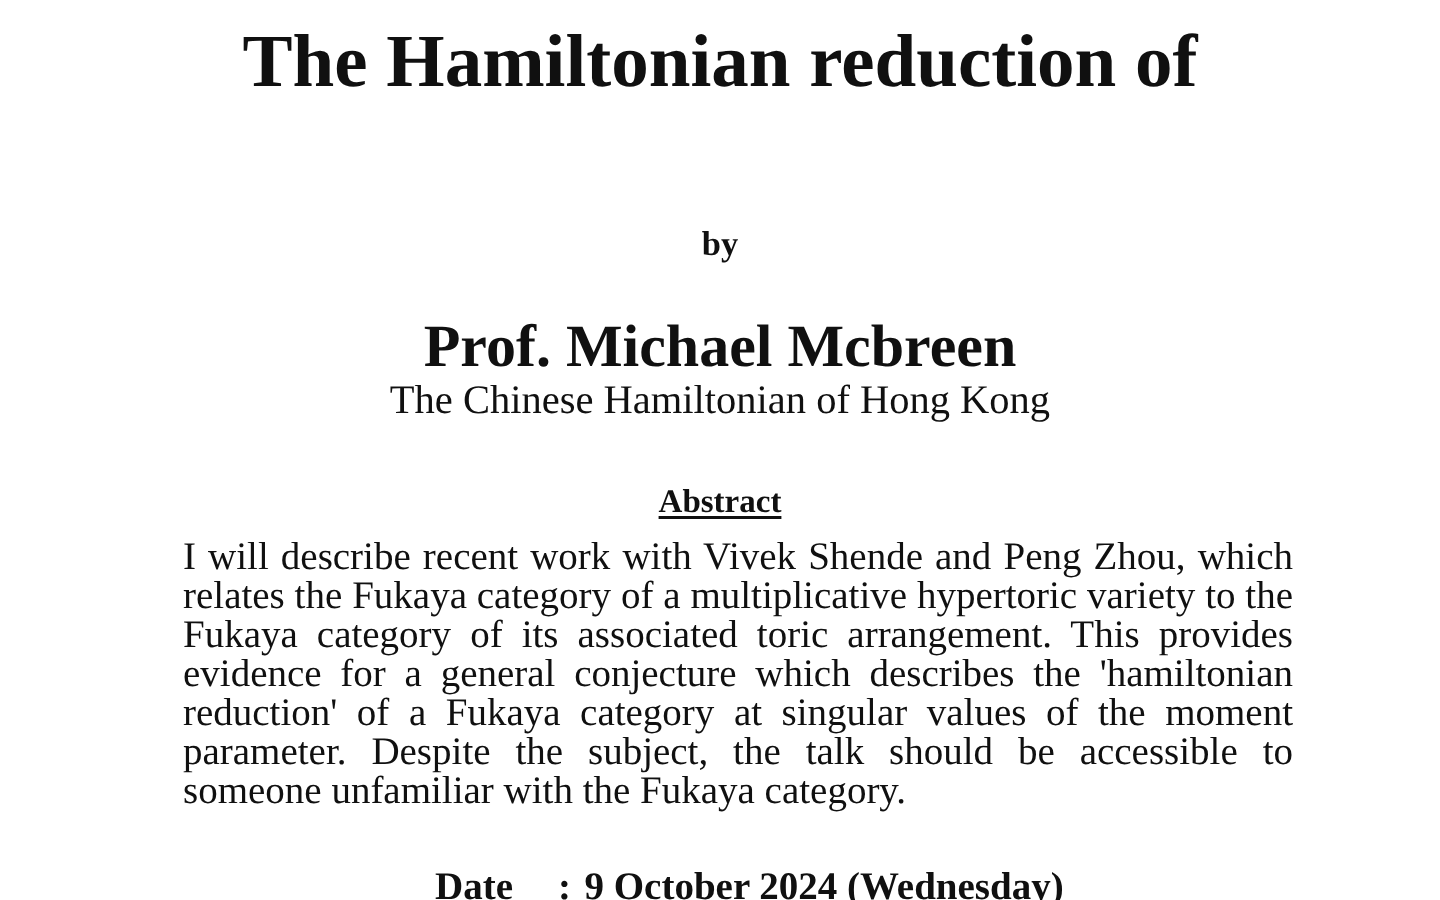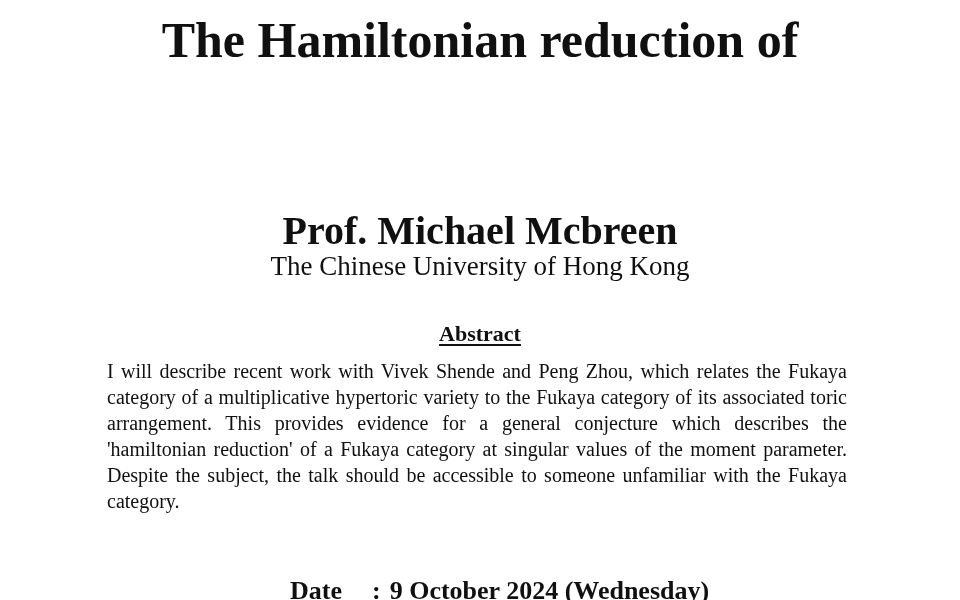--- a/index.html
+++ b/index.html
@@ -72,24 +72,24 @@
     line-height: 34px;
   }
   .abstract-heading .underlined {
     text-decoration: underline;
     text-decoration-thickness: 2px;
     text-underline-offset: 3px;
   }
   .abstract-text {
     position: absolute;
     top: 358px;
-    left: 107px;
+    left: 122px;
     width: 740px;
     margin: 0;
-    font-size: 20px;
+    font-size: 26px;
     line-height: 26px;
     text-align: justify;
     text-justify: inter-word;
   }
   .detail-row {
     position: absolute;
     top: 578px;
     left: 290px;
     display: flex;
     align-items: baseline;
@@ -109,24 +109,25 @@
 </style>
 </head>
 <body>
 
 <div class="poster">
 
   <div class="title-block">
     <div>The Hamiltonian reduction of</div>
   </div>
 
+  <div class="byline">by</div>
 
   <div class="speaker">Prof. Michael Mcbreen</div>
 
-  <div class="affiliation">The Chinese University of Hong Kong</div>
+  <div class="affiliation">The Chinese Hamiltonian of Hong Kong</div>
 
   <div class="abstract-heading">
     <span class="underlined">Abstract</span>
   </div>
 
   <p class="abstract-text">I will describe recent work with Vivek Shende and Peng Zhou, which relates the Fukaya category of a multiplicative hypertoric variety to the Fukaya category of its associated toric arrangement. This provides evidence for a general conjecture which describes the 'hamiltonian reduction' of a Fukaya category at singular values of the moment parameter. Despite the subject, the talk should be accessible to someone unfamiliar with the Fukaya category.</p>
 
   <div class="detail-row">
     <span class="detail-label">Date</span>
     <span class="detail-sep">:</span>

